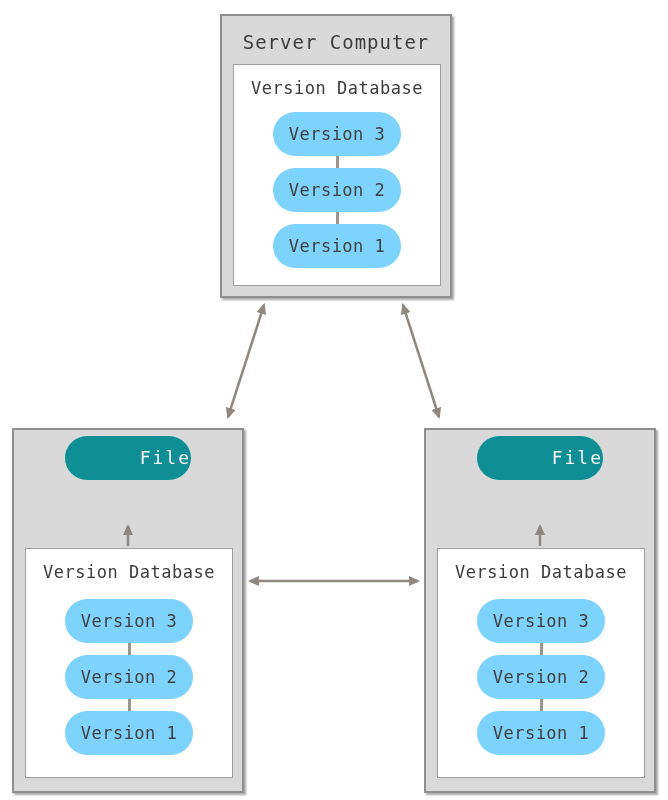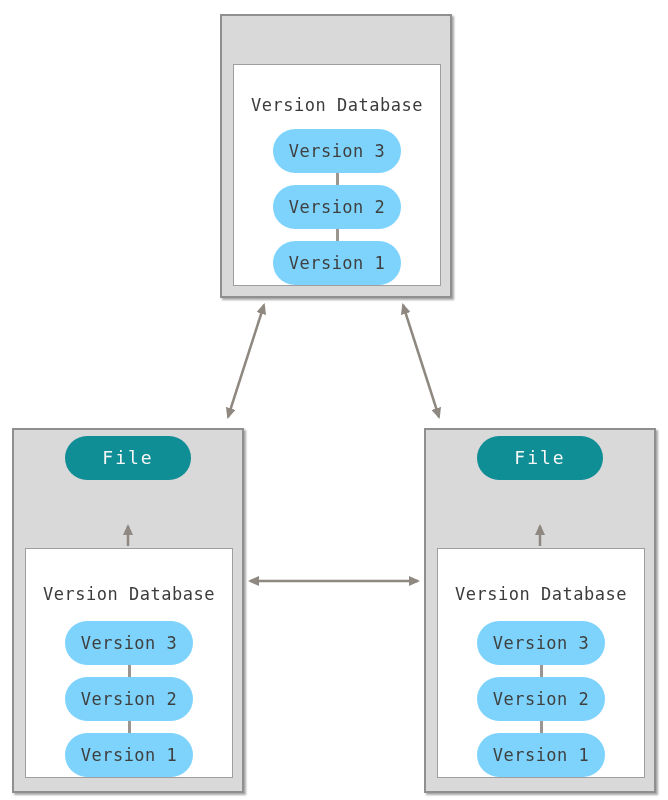--- a/index.html
+++ b/index.html
@@ -34,33 +34,32 @@
   .file-pill {
     width: 126px;
     height: 44px;
     margin: 6px auto 0 auto;
     border-radius: 22px;
     background: #0f8e96;
     color: #f7f7f7;
     font-size: 18px;
     letter-spacing: 2px;
     line-height: 44px;
-    text-align: center;
+    text-align: right;
   }
   .db-box {
     position: absolute;
     left: 11px;
     width: 208px;
     box-sizing: border-box;
     background: #ffffff;
     border: 1.5px solid #9e9e9e;
     display: flex;
     flex-direction: column;
     align-items: center;
-    justify-content: flex-end;
   }
   .server .db-box { top: 48px;  height: 222px; }
   .comp   .db-box { top: 118px; height: 230px; }
 
   .db-label {
     margin-top: 11px;
     font-size: 17px;
     letter-spacing: 0.5px;
     line-height: 24px;
     white-space: nowrap;
@@ -92,20 +91,21 @@
     width: 668px; height: 800px;
     pointer-events: none;
   }
 </style>
 </head>
 <body>
 
 <div class="canvas">
 
   <div class="machine server">
+    <div class="machine-title">Server Computer</div>
     <div class="db-box">
       <div class="db-label">Version Database</div>
       <div class="version-pill">Version 3</div>
       <div class="link-line"></div>
       <div class="version-pill">Version 2</div>
       <div class="link-line"></div>
       <div class="version-pill">Version 1</div>
     </div>
   </div>
 

